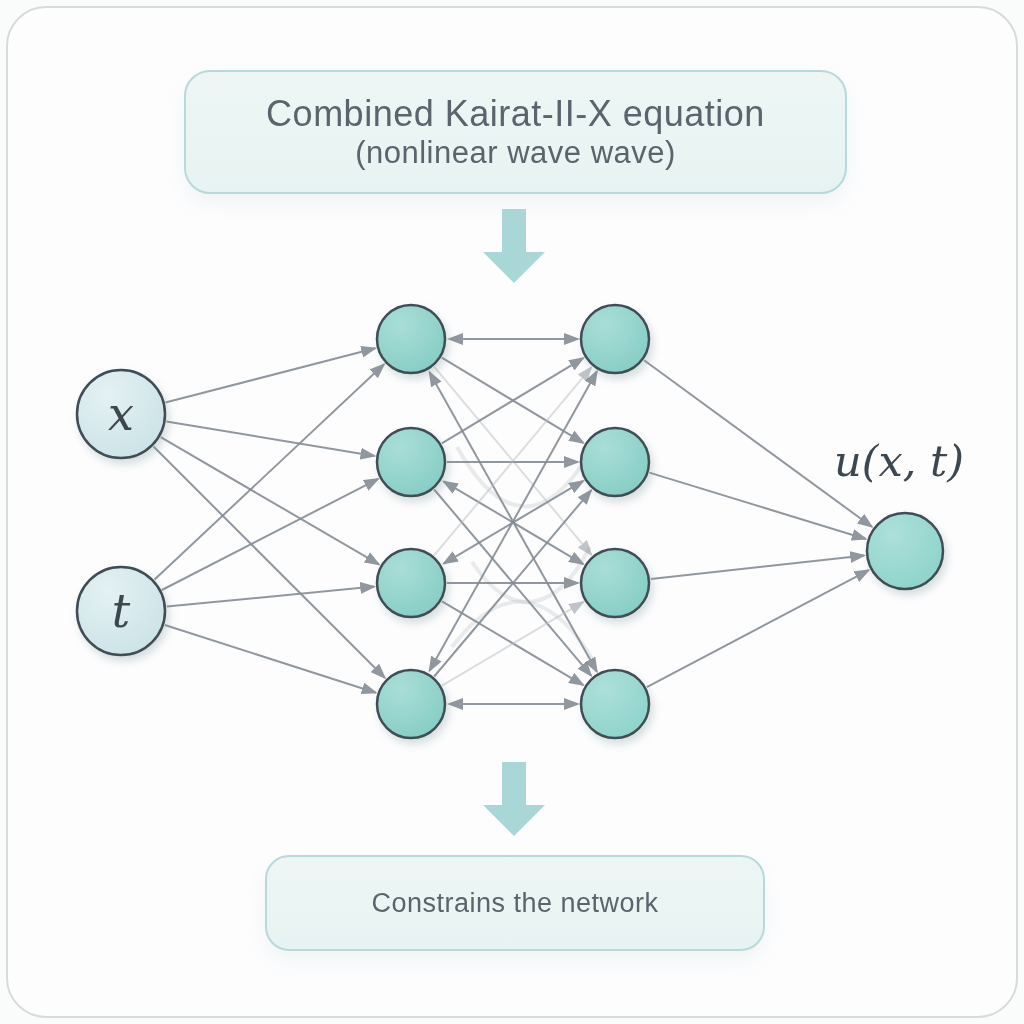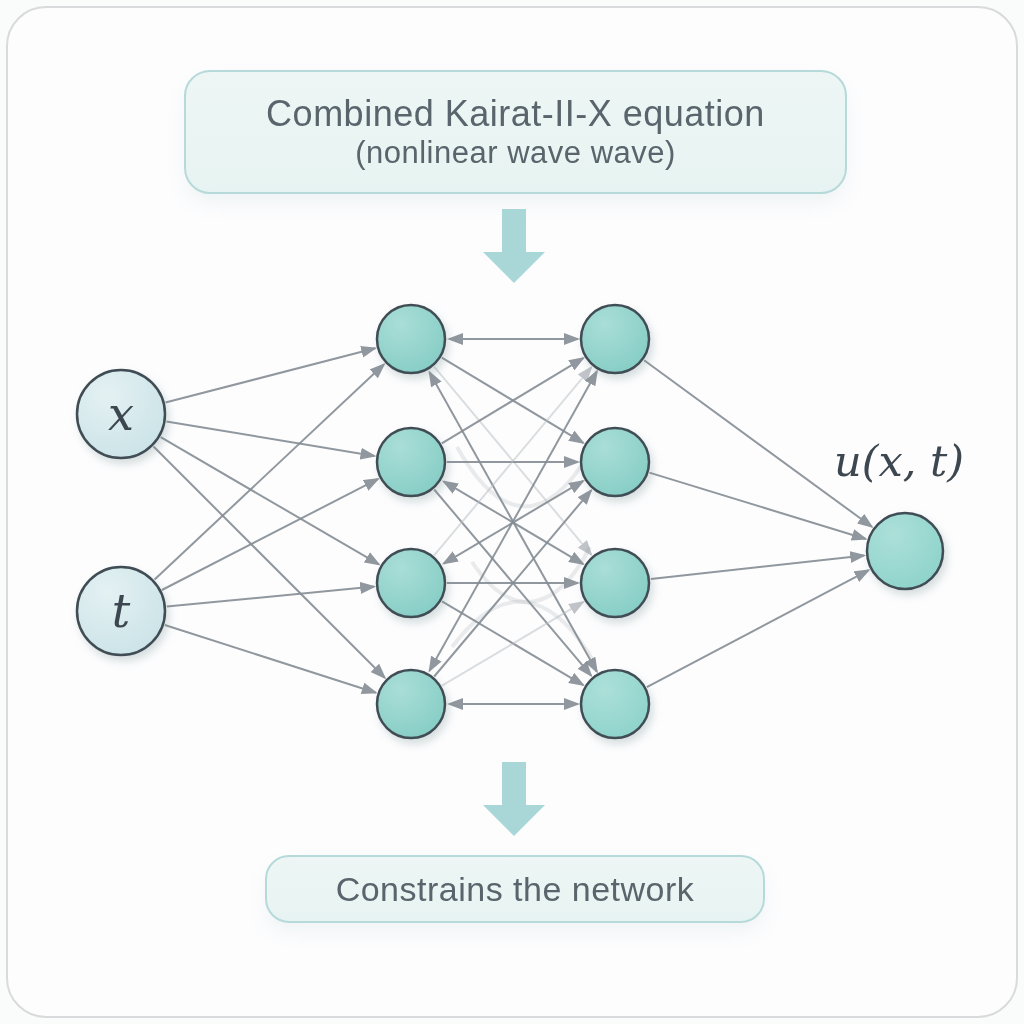--- a/index.html
+++ b/index.html
@@ -23,21 +23,21 @@
     display:flex; flex-direction:column; align-items:center; justify-content:center;
     color:var(--box-text);
     box-shadow:0 10px 18px rgba(130,165,165,0.10);
     box-sizing:border-box;
     letter-spacing:0.5px;
     text-align:center;
   }
   .top-box{ left:176px; top:62px; width:663px; height:124px; border-radius:26px; }
   .top-box .l1{ font-size:36px; }
   .top-box .l2{ font-size:31px; }
-  .bottom-box{ left:257px; top:847px; width:500px; height:68px; border-radius:24px; font-size:34px; }
+  .bottom-box{ left:257px; top:847px; width:500px; height:96px; border-radius:24px; font-size:27px; }
   svg.net{ position:absolute; left:0; top:0; }
   .node{ stroke:var(--node-border); stroke-width:2.5px; }
   .nlabel{
     font-family:"DejaVu Serif", serif;
     font-style:italic;
     fill:var(--label-text);
     text-anchor:middle;
   }
   .flow{ fill:var(--flow-arrow); }
   marker path{ fill:var(--edge); }

